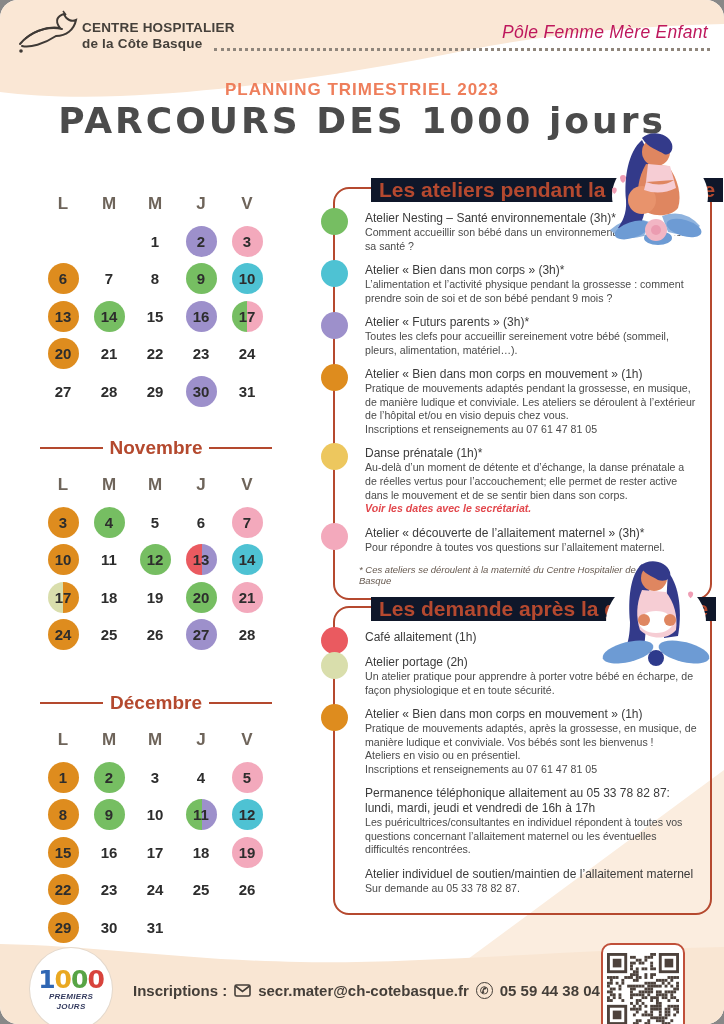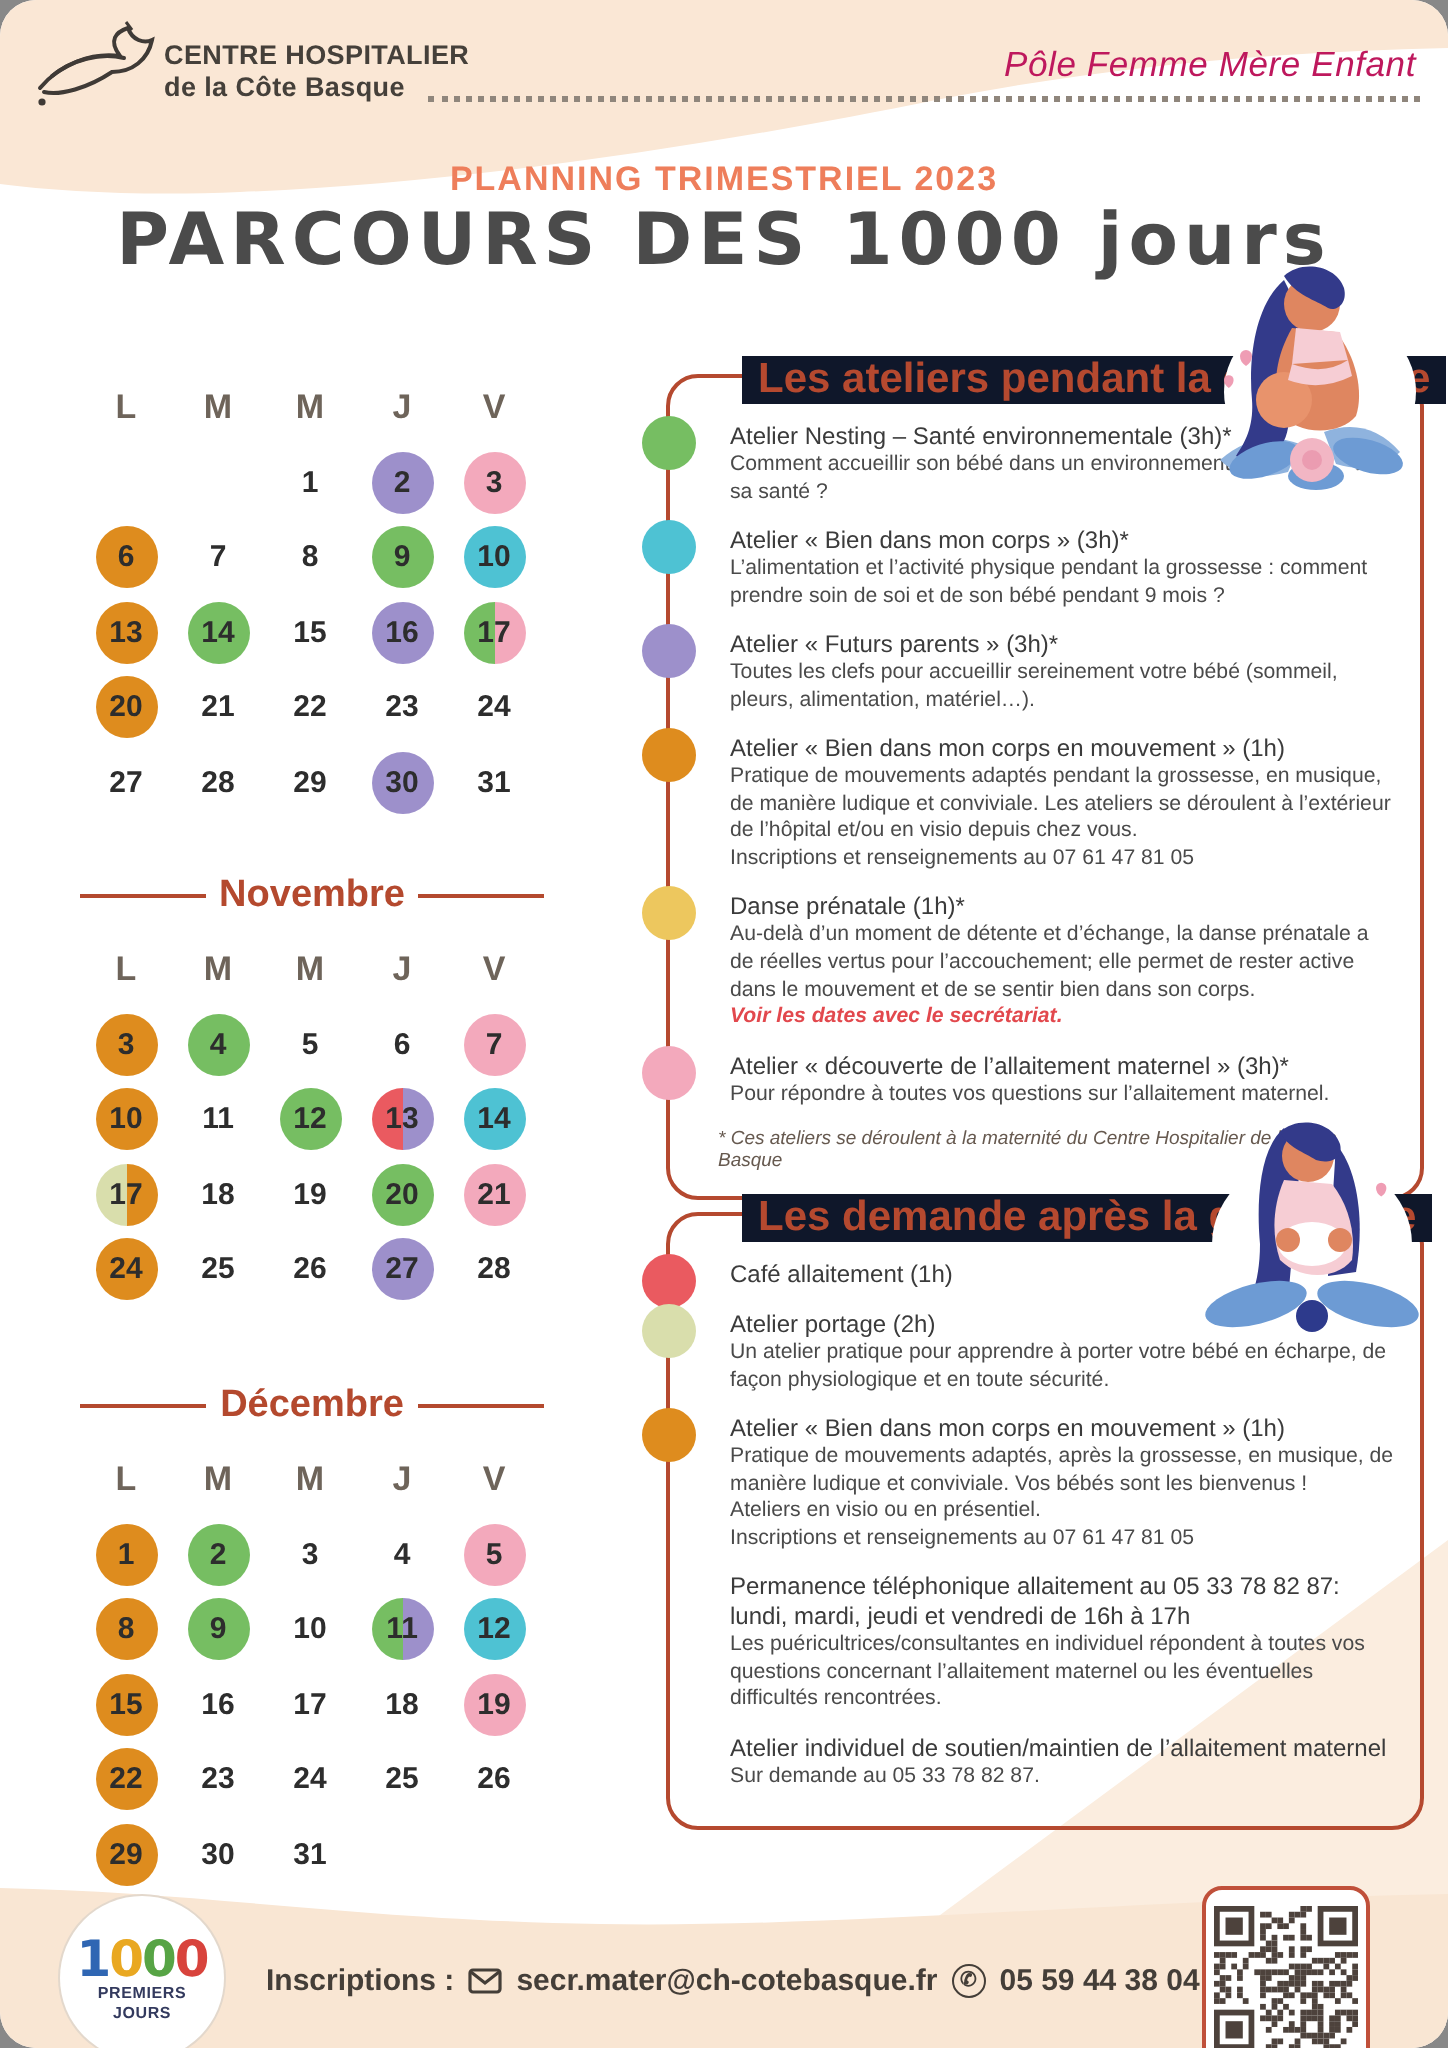--- a/index.html
+++ b/index.html
@@ -48,21 +48,21 @@
   .illus-1 { position:absolute; left:592px; top:556px; z-index:3; }
 
   
   .qr-box { position:absolute; left:578px; top:943px; width:84px; height:120px; background:#fff;
             border:2px solid #c0503a; border-radius:10px; z-index:5; text-align:center; padding-top:8px;margin-left:23px; }
   .qr-label { margin-top:4px; color:#d0552f; font-weight:bold; font-size:10.5px; }
   .jours-logo { position:absolute; left:30px; top:948px; width:82px; height:82px; background:#fff; border-radius:50%;
                 box-shadow:0 0 0 1px #e3d8cc; display:flex; flex-direction:column; align-items:center; justify-content:center; z-index:4; }
   .jours-1000 { font-weight:bold; font-size:25px; letter-spacing:-1px; font-family:"DejaVu Sans", sans-serif; line-height:1; }
   .jours-1000 .c0{color:#2f66b3;} .jours-1000 .c1{color:#e9a821;} .jours-1000 .c2{color:#57a445;} .jours-1000 .c3{color:#d8433c;}
-  .jours-sub { font-weight:bold; font-size:8px; color:#333a5e; text-align:center; line-height:1.15; letter-spacing:.3px; }
+  .jours-sub { font-weight:bold; font-size:8px; color:#333a5e; text-align:center; line-height:1.15; letter-spacing:.3px;font-style:italic; }
   .inscriptions { position:absolute; left:133px; top:982px; display:flex; align-items:center; gap:7px; z-index:4;
                   color:#443e38; font-weight:bold; font-size:15px; }
   .phone-circ { display:inline-flex; width:17px; height:17px; border:1.6px solid #443e38; border-radius:50%;
                 align-items:center; justify-content:center; font-size:10px; line-height:1; }
 </style>
 </head>
 <body>
 
 <div class="page">
 

